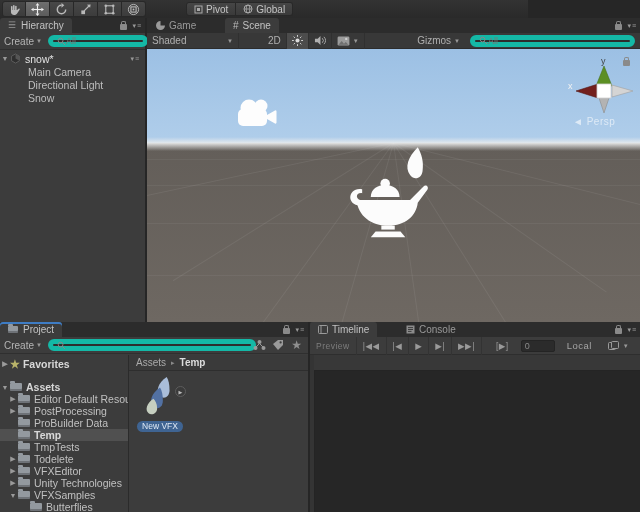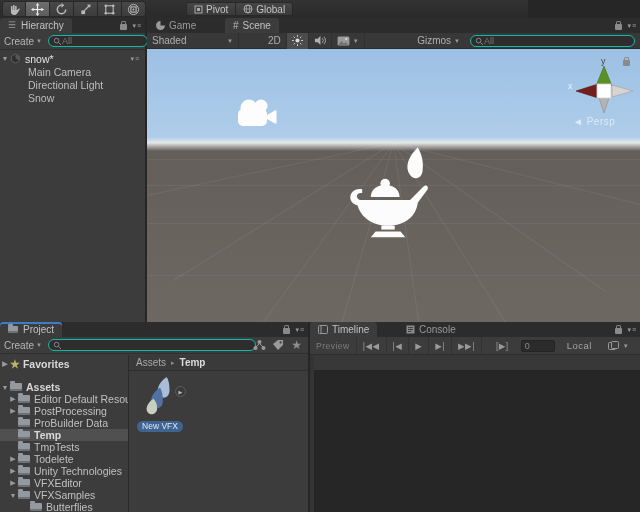--- a/index.html
+++ b/index.html
@@ -30,21 +30,21 @@
   .tab.blue-top{box-shadow:inset 0 2px 0 #3e7cc4;}
   .panelicons{position:absolute;right:3px;top:3px;display:flex;gap:5px;align-items:center;}
   .lock{width:7px;height:6px;background:#8a8a8a;border-radius:1px;position:relative;margin-top:3px;}
   .lock::before{content:"";position:absolute;left:1px;top:-3px;width:3px;height:3px;border:1px solid #8a8a8a;border-bottom:none;border-radius:2px 2px 0 0;}
   .tabmenu{font-size:7px;color:#9a9a9a;letter-spacing:1px;line-height:9px;}
 
   .ptoolbar{position:absolute;left:0;top:15px;right:0;height:17px;background:#3c3c3c;border-bottom:1px solid #2f2f2f;
             display:flex;align-items:center;box-sizing:border-box;}
   .createbtn{font-size:10px;color:#b5b5b5;margin-left:4px;display:flex;align-items:center;gap:2px;}
   .caret{font-size:6px;color:#999;}
-  .pill{height:12px;background:#2d2d2d;border:1px solid #14b8a6;border-radius:7px;display:flex;align-items:flex-end;
+  .pill{height:12px;background:#2d2d2d;border:5px solid #14b8a6;border-radius:7px;display:flex;align-items:center;
         padding:0 4px;box-sizing:border-box;}
   .pill input{flex:1;background:transparent;border:none;outline:none;font-size:9px;color:#aaa;
               font-family:"Liberation Sans",sans-serif;padding:0;min-width:0;}
   .pill input::placeholder{color:#787878;}
   .mag{width:9px;height:9px;flex:0 0 auto;}
 
   
   .hrow{position:relative;height:13px;display:flex;align-items:center;font-size:10.5px;color:#bdbdbd;white-space:nowrap;}
   .hrow.scene-row{font-weight:normal;color:#e2e2e2;}
   .treearrow{width:10px;text-align:center;font-size:7px;color:#9a9a9a;flex:0 0 auto;}
@@ -428,26 +428,26 @@
         <span>TmpTests</span>
       </div>
       <div class="prow" style="padding-left:8px;">
         <span class="treearrow col"></span>
         <span class="folder"></span>
         <span>Todelete</span>
       </div>
       <div class="prow" style="padding-left:8px;">
         <span class="treearrow col"></span>
         <span class="folder"></span>
+        <span>VFXEditor</span>
+      </div>
+      <div class="prow" style="padding-left:8px;">
+        <span class="treearrow col"></span>
+        <span class="folder"></span>
         <span>Unity Technologies</span>
-      </div>
-      <div class="prow" style="padding-left:8px;">
-        <span class="treearrow col"></span>
-        <span class="folder"></span>
-        <span>VFXEditor</span>
       </div>
       <div class="prow" style="padding-left:8px;">
         <span class="treearrow exp"></span>
         <span class="folder"></span>
         <span>VFXSamples</span>
       </div>
       <div class="prow" style="padding-left:30px;">
         <span class="folder"></span>
         <span>Butterflies</span>
       </div>

